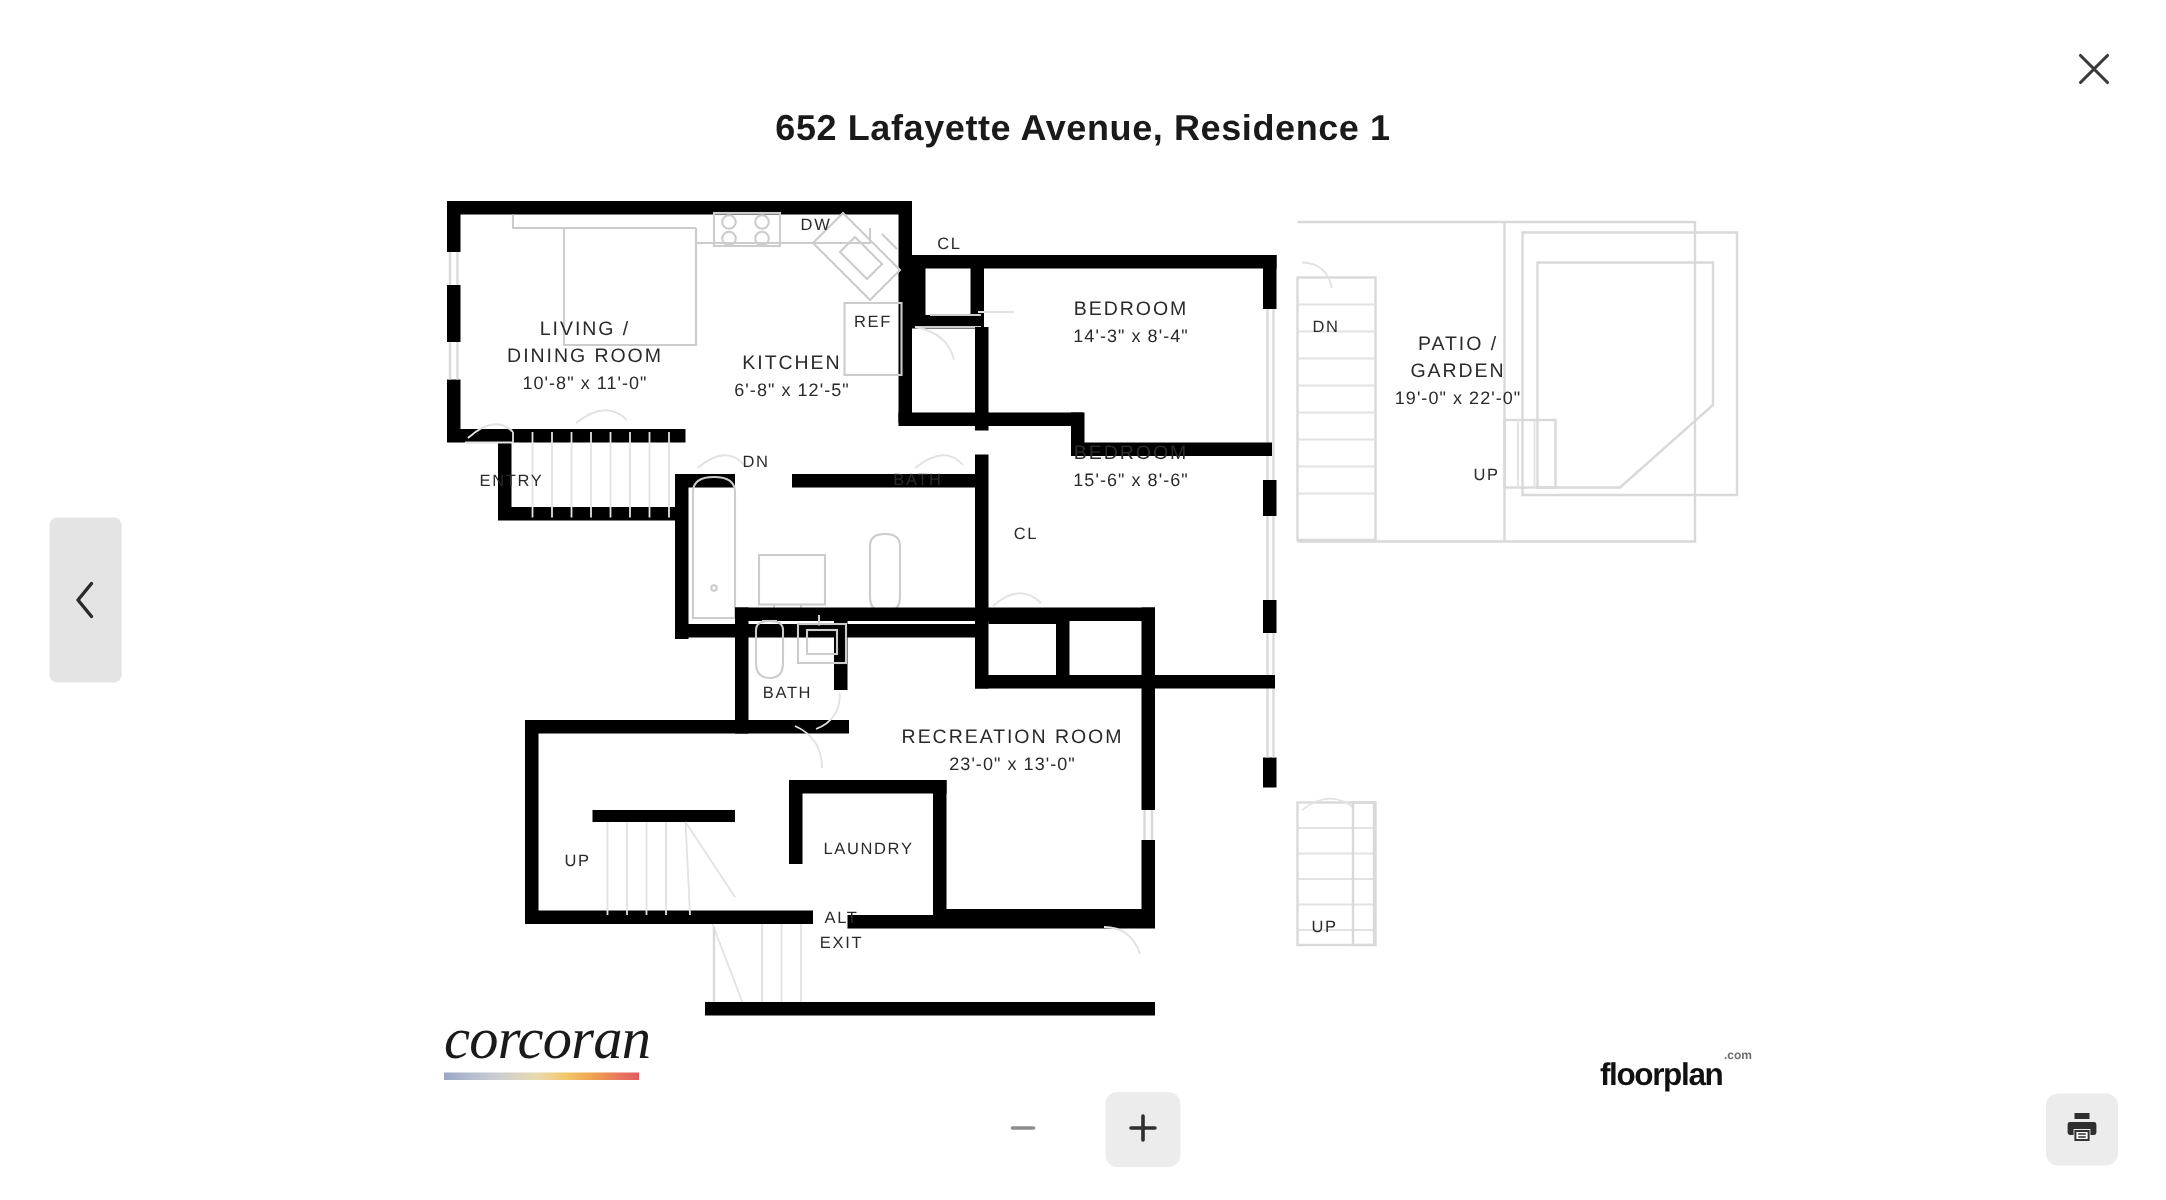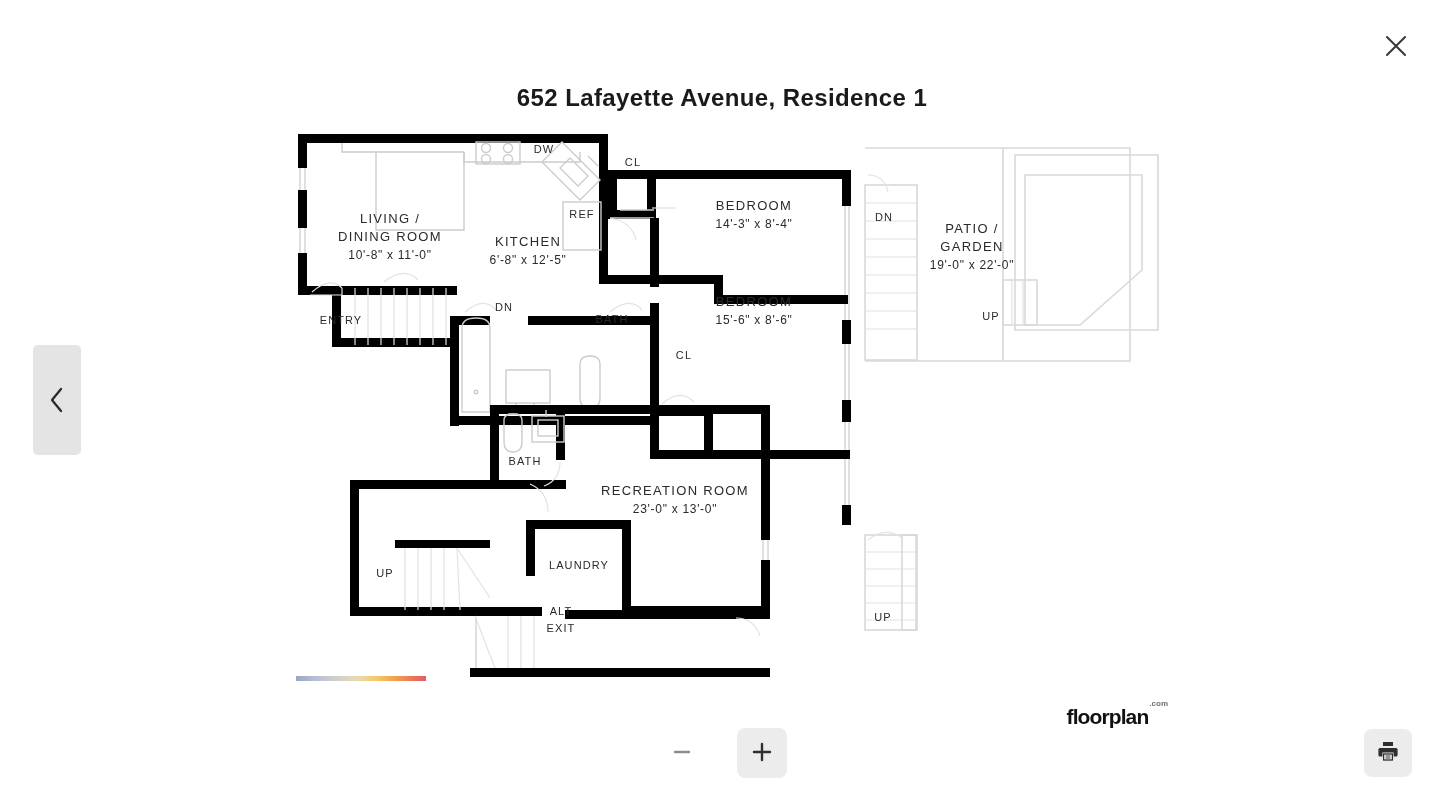--- a/index.html
+++ b/index.html
@@ -80,21 +80,21 @@
     background: #ececec;
     display: flex;
     align-items: center;
     justify-content: center;
     cursor: pointer;
   }
 
   
   #plan-title {
     position: absolute;
-    top: 84px;
+    top: 72px;
     left: 0;
     right: 0;
     text-align: center;
     font-size: 24px;
     font-weight: 600;
     letter-spacing: 0.4px;
     color: #1a1a1a;
   }
 
   
@@ -358,20 +358,21 @@
   <text class="sml" x="299" y="449">LAUNDRY</text>
 
   <text class="sml" x="105" y="457">UP</text>
   <text class="sml" x="281" y="495">ALT</text>
   <text class="sml" x="281" y="512">EXIT</text>
   <text class="sml" x="603" y="501">UP</text>
 </svg>
 </div>
 
 <div id="corcoran-logo">
+  <div id="corcoran-wordmark">corcoran</div>
   <div id="corcoran-rule"></div>
 </div>
 
 <div id="floorplan-logo">
   <span id="floorplan-word">floorplan</span>
   <span id="floorplan-suffix">.com</span>
 </div>
 
 <div id="zoom-controls">
   <button class="zoom-btn">

